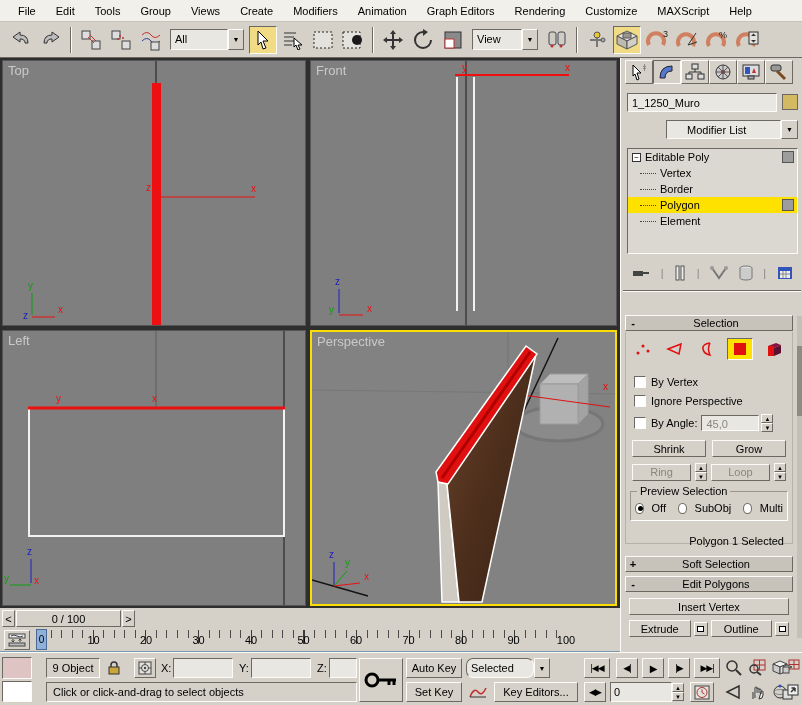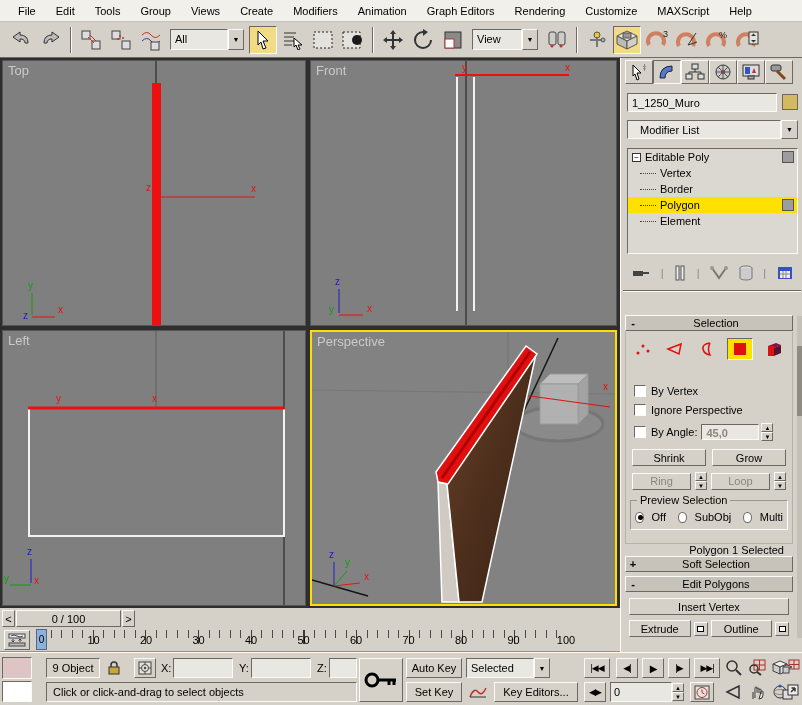--- a/index.html
+++ b/index.html
@@ -355,21 +355,21 @@
         <path d="M8 8 L16 16" stroke="#7a4a20" stroke-width="3"></path>
       </svg>
   </div>
 
   <div class="abs sunk" style="left:6px;top:35px;width:150px;height:19px;background:var(--field);display:flex;align-items:center;padding-left:4px;">
     <span>1_1250_Muro</span>
   </div>
   <div class="abs" style="left:161px;top:36px;width:16px;height:16px;background:#d3ba62;border:1px solid #6d6962;"></div>
 
   <div class="abs" style="left:6px;top:62px;width:171px;height:19px;display:flex;">
-    <div class="sunk" style="flex:1;background:var(--field);display:flex;align-items:center;padding-left:12px;">Modifier List</div>
+    <div class="sunk" style="flex:1;background:var(--field);display:flex;align-items:center;padding-left:20px;margin-left:39px;">Modifier List</div>
     <div class="bev ico" style="width:17px;font-size:7px;">▼</div>
   </div>
 
   <div class="abs sunk" style="left:6px;top:90px;width:171px;height:106px;background:#dbd8d1;">
     <div class="stackrow">
       <span style="width:9px;height:9px;border:1px solid #333;background:#fff;font-size:8px;line-height:7px;text-align:center;margin-right:4px;">−</span>
       <span>Editable Poly</span>
       <span class="sq"></span>
     </div>
     <div class="stackrow">
@@ -461,32 +461,32 @@
         </span>
       <span class="ico" style="width:26px;height:22px;">
           <svg width="18" height="16">
             <polygon points="3,5 11,2 16,4 9,7" fill="#8a1040"></polygon>
             <polygon points="9,7 16,4 16,12 9,15" fill="#5a1030"></polygon>
             <rect x="3" y="5" width="6" height="10" fill="#e01010"></rect>
           </svg>
         </span>
     </div>
 
-    <div style="display:flex;align-items:center;margin:25px 0 0 8px;">
+    <div style="display:flex;align-items:center;margin:16px 0 0 8px;">
       <span class="cb"></span>
       <span>By Vertex</span>
     </div>
     <div style="display:flex;align-items:center;margin:7px 0 0 8px;">
       <span class="cb"></span>
       <span>Ignore Perspective</span>
     </div>
     <div style="display:flex;align-items:center;margin:7px 0 0 8px;">
       <span class="cb"></span>
       <span>By Angle:</span>
-      <span class="sunk" style="width:58px;height:16px;margin-left:4px;background:var(--field);color:#8a867e;padding:2px 0 0 4px;font-weight:bold;">45,0</span>
+      <span class="sunk" style="width:58px;height:16px;margin-left:4px;background:var(--field);color:#8a867e;padding:2px 0 0 4px;">45,0</span>
       <span class="spin" style="margin-left:2px;">
         <span>▲</span>
           <span>▼</span>
       </span>
     </div>
 
     <div style="display:flex;gap:6px;margin:8px 6px 0 6px;">
       <div class="btn bev" style="flex:1;height:17px;">Shrink</div>
       <div class="btn bev" style="flex:1;height:17px;">Grow</div>
     </div>
@@ -610,21 +610,21 @@
         <circle cx="8" cy="9" r="6" fill="none" stroke="#000" stroke-width="3"></circle>
         <path d="M14 9 H32 M25 9 V14 M30 9 V14" stroke="#000" stroke-width="3"></path>
       </svg>
   </div>
 
   <div class="abs sunk" style="left:46px;top:29px;width:311px;height:20px;display:flex;align-items:center;padding-left:6px;background:var(--chrome);">Click or click-and-drag to select objects</div>
 
   <div class="abs btn bev" style="left:406px;top:5px;width:56px;height:20px;">Auto Key</div>
   <div class="abs btn bev" style="left:406px;top:29px;width:56px;height:20px;">Set Key</div>
   <div class="abs" style="left:466px;top:5px;width:84px;height:20px;display:flex;">
-    <div class="sunk" style="flex:1;background:var(--field);display:flex;align-items:center;padding-left:4px;">Selected</div>
+    <div class="sunk" style="flex:1;background:var(--field);display:flex;align-items:center;padding-left:4px;border-radius:7px;">Selected</div>
     <div class="bev ico" style="width:16px;font-size:7px;">▼</div>
   </div>
   <div class="abs btn" style="left:466px;top:29px;width:24px;height:20px;">
     <svg width="18" height="14">
         <path d="M1 12 Q5 2 9 7 T17 3" fill="none" stroke="#c03030" stroke-width="1.5"></path>
         <path d="M1 12 H17" stroke="#333"></path>
       </svg>
   </div>
   <div class="abs btn bev" style="left:494px;top:29px;width:84px;height:20px;">Key Editors...</div>
 

